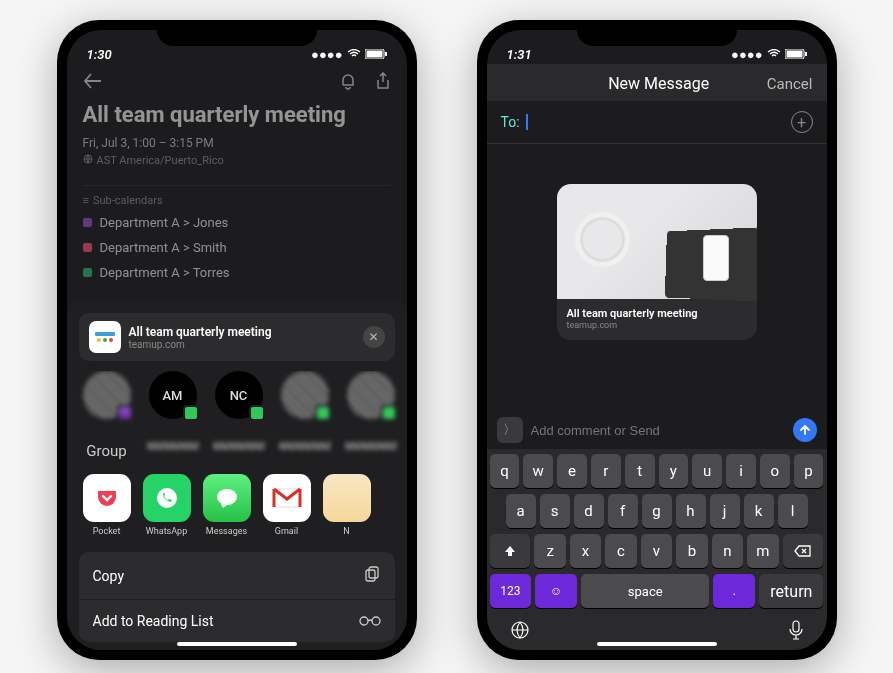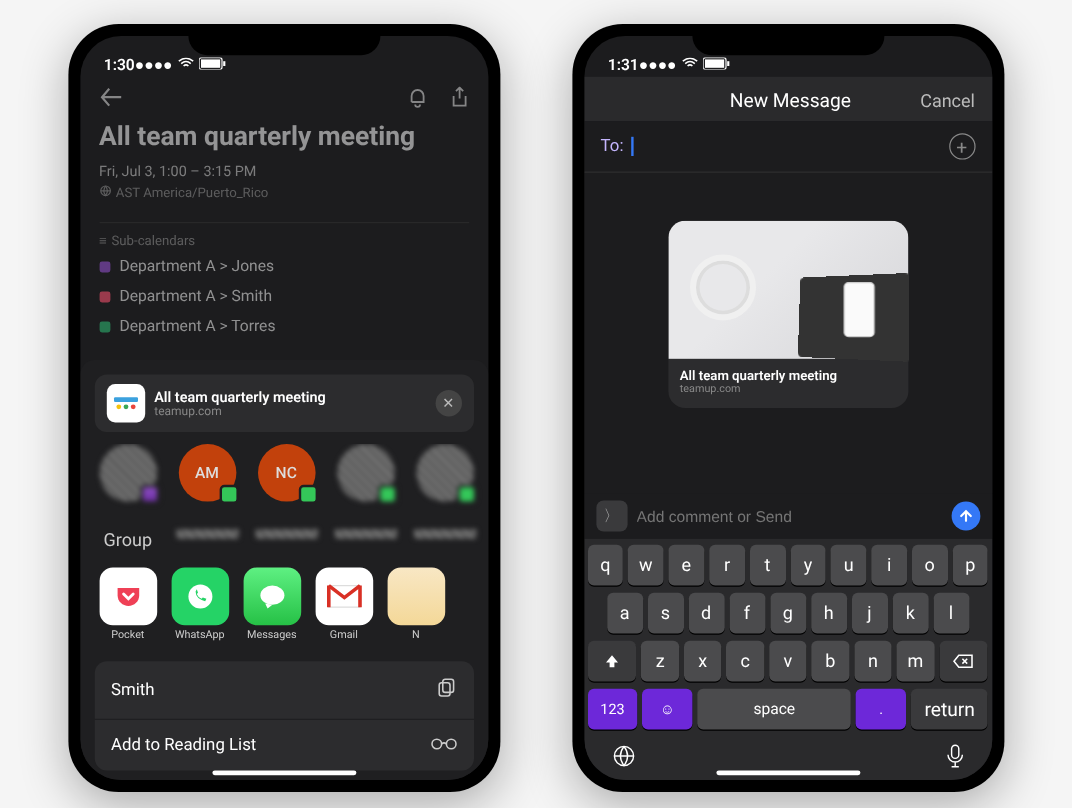--- a/index.html
+++ b/index.html
@@ -38,25 +38,26 @@
     height: 100%;
     background: #1c1c1e;
     border-radius: 34px;
     overflow: hidden;
     position: relative;
     color: #fff;
   }
   .status-bar {
     height: 34px;
     display: flex;
-    justify-content: flex-start;
+    justify-content: space-between;
     align-items: flex-end;
     padding: 0 20px 2px;
     font-size: 13px;
     font-weight: 600;
+    font-style: italic;
   }
   .status-right { display: flex; gap: 4px; align-items: center; }
   
   .top-bar {
     display: flex;
     justify-content: space-between;
     align-items: center;
     padding: 8px 16px;
     opacity: 0.6;
   }
@@ -114,21 +115,21 @@
     font-size: 12px; color:#bbb;
   }
   .contacts-row {
     display: flex; gap: 14px;
     padding: 0 14px 10px;
     overflow: hidden;
   }
   .contact { width: 52px; text-align: center; flex-shrink:0;}
   .avatar {
     width: 48px; height: 48px; border-radius: 50%;
-    background: #c2410c;
+    background: #000000;
     margin: 0 auto 4px;
     position: relative;
     display:flex; align-items:center; justify-content:center;
     font-size:13px; color:#ddd; font-weight:500;
   }
   .avatar .badge {
     position: absolute; bottom:-2px; right:-2px;
     width:16px; height:16px; border-radius:4px;
     background:#34c759; border:2px solid #1f1f21;
   }
@@ -162,21 +163,21 @@
     padding:10px 14px 8px;
     background:#2a2a2c;
   }
   .nav2-cancel { font-size:15px; color:#bbb;}
   .to-row {
     display:flex; align-items:center;
     padding:10px 14px;
     border-bottom:1px solid #333;
     background:#1c1c1e;
   }
-  .to-label { color:#c4b5fd; font-size:14px; margin-right:6px;}
+  .to-label { color:#5eead4; font-size:14px; margin-right:6px;}
   .to-cursor { width:2px; height:16px; background:#3478f6;}
   .to-add {
     margin-left:auto;
     width:22px; height:22px; border-radius:50%;
     border:1.5px solid #888; color:#888;
     display:flex; align-items:center; justify-content:center;
     font-size:16px;
   }
   .compose { flex:1; padding:10px 14px; background:#1c1c1e;}
   .preview-card {
@@ -439,21 +440,21 @@
           <div class="app-name">Gmail</div>
         </div>
         <div class="app">
           <div class="app-icon" style="background:linear-gradient(#f8e7c4,#f4d898)"></div>
           <div class="app-name">N</div>
         </div>
       </div>
 
       <div class="action-list">
         <div class="action-item">
-          <span>Smith</span>
+          <span>Copy</span>
           <span>
             <svg width="18" height="18" viewBox="0 0 18 18" fill="none" stroke="#ccc" stroke-width="1.3">
                 <rect x="3" y="5" width="9" height="11" rx="2"></rect>
                 <rect x="6" y="2" width="9" height="11" rx="2"></rect>
               </svg>
           </span>
         </div>
         <div class="action-item">
           <span>Add to Reading List</span>
           <span>

